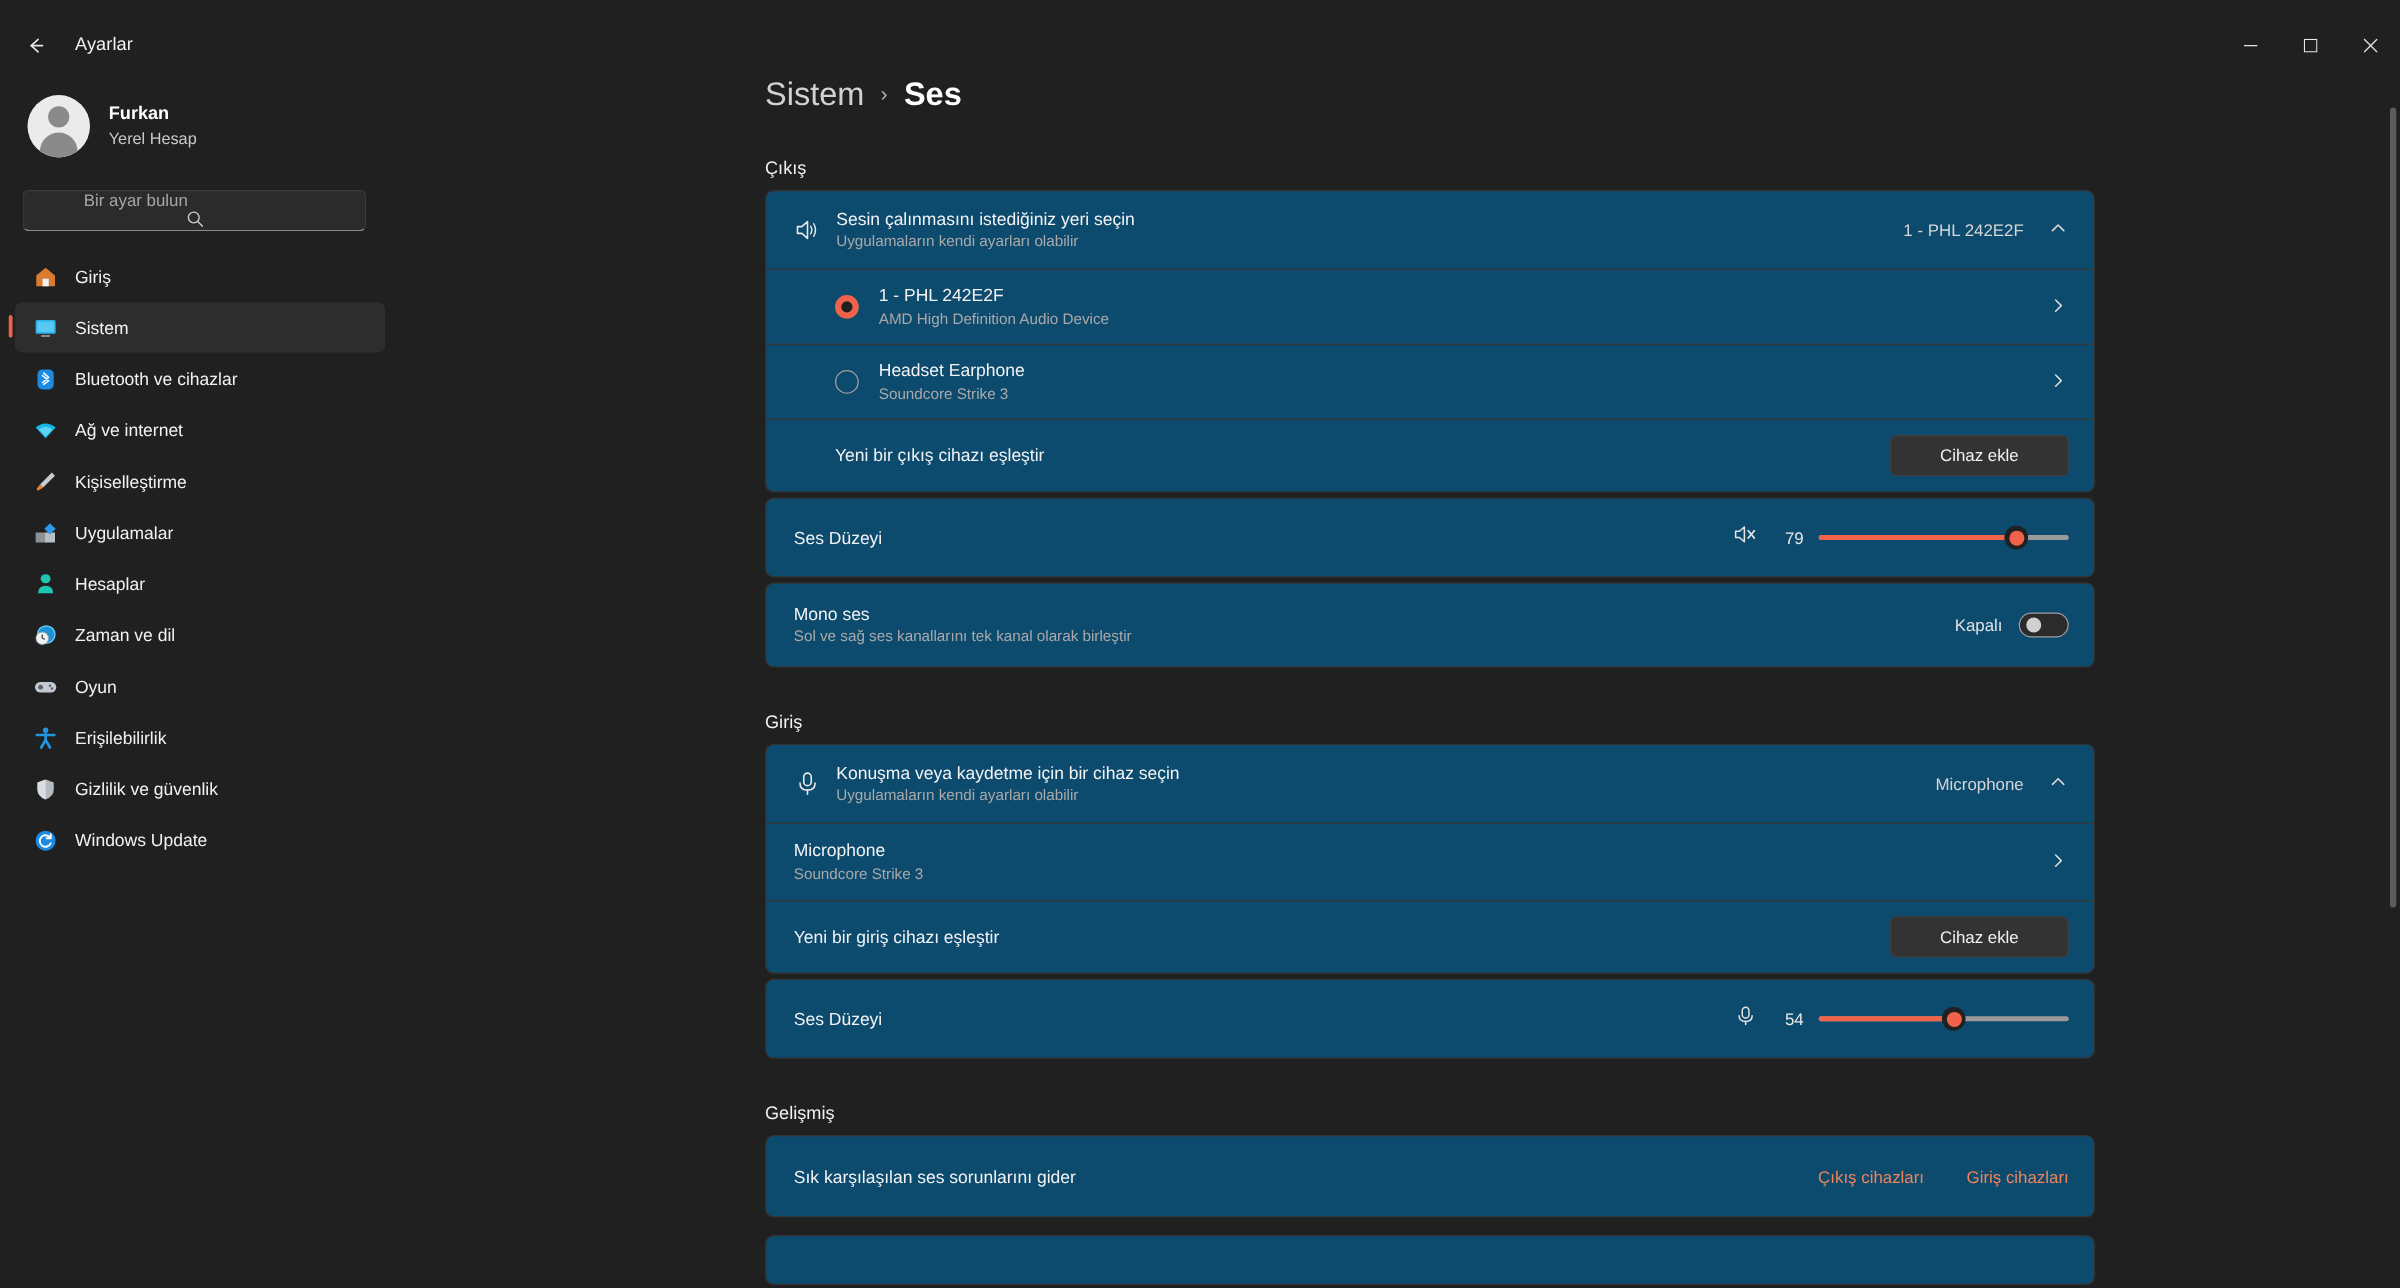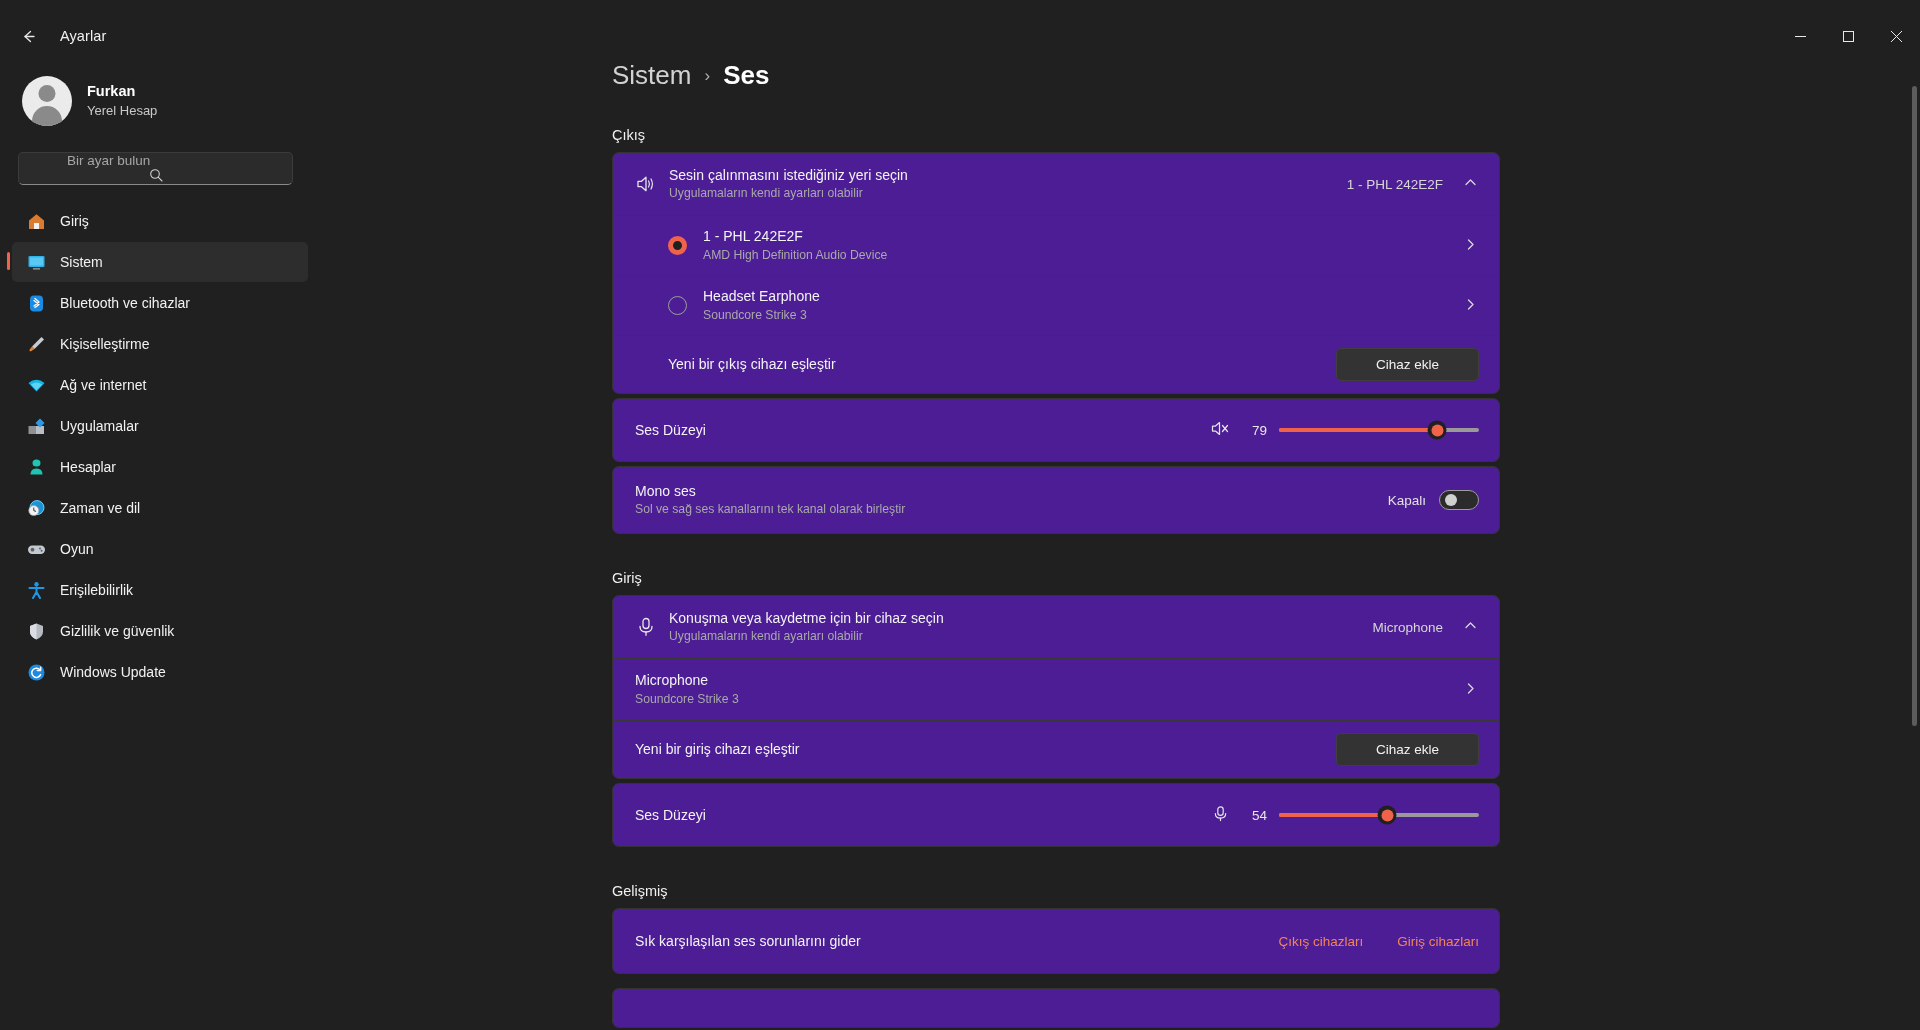--- a/index.html
+++ b/index.html
@@ -87,21 +87,21 @@
     overflow: hidden;
   }
   .crumb { margin: 20px 0 0 292px; font-size: 26px; display: flex; align-items: center; gap: 13px; }
   .crumb .parent { color: #d2d2d2; font-weight: normal; }
   .crumb .sep { color: #b2b2b2; font-size: 17px; }
   .crumb .cur { color: #ffffff; font-weight: bold; }
 
   .sec-title { margin: 36px 0 9px 292px; font-size: 14.5px; color: #f0f0f0; font-weight: normal; }
 
   .card {
-    margin-left: 292px; width: 888px; background: #4c1d95;
+    margin-left: 292px; width: 1064px; background: #0c4a6e;
     border: 1px solid #333333; border-radius: 7px; overflow: hidden;
   }
   .card + .card { margin-top: 4px; }
 
   .row { display: flex; align-items: center; min-height: 62px; padding: 0 20px 0 22px; }
   .row.sep { border-top: 1px solid #373737; }
   .row .grow { flex: 1; min-width: 0; }
   .row .t1 { font-size: 14px; color: #f3f3f3; line-height: 1.35; }
   .row .t2 { font-size: 12.2px; color: #a9a9a9; line-height: 1.4; margin-top: 1px; }
   .lead-ico { width: 34px; flex: 0 0 auto; display: flex; align-items: center; color: #e8e8e8; }
@@ -236,35 +236,35 @@
             <rect x="3" y="1.5" width="13" height="16" rx="4" fill="#1b8ae0"></rect>
             <path d="M8 4.5 L12 8 L7 12 M7 6.5 L12 10.5 L8 13.5" fill="none" stroke="#ffffff" stroke-width="1.25" stroke-linecap="round" stroke-linejoin="round"></path>
           </svg>
       </span>
       <span class="label">Bluetooth ve cihazlar</span>
     </div>
 
     <div class="navitem">
       <span class="nico">
         <svg width="19" height="19" viewBox="0 0 19 19">
+            <path d="M1.5 7 Q9.5 0.5 17.5 7 L9.5 15.5 Z" fill="#18b6e8"></path>
+            <path d="M4 8.6 Q9.5 4.3 15 8.6 L9.5 14.3 Z" fill="#5cd4f2"></path>
+          </svg>
+      </span>
+      <span class="label">Ağ ve internet</span>
+    </div>
+
+    <div class="navitem">
+      <span class="nico">
+        <svg width="19" height="19" viewBox="0 0 19 19">
             <path d="M14.5 2 L17 4.5 L7.5 14 L5 11.5 Z" fill="#c8ccd1"></path>
             <path d="M5 11.5 L7.5 14 L3.5 16.5 L2.2 15.2 Z" fill="#e8852c"></path>
           </svg>
       </span>
       <span class="label">Kişiselleştirme</span>
-    </div>
-
-    <div class="navitem">
-      <span class="nico">
-        <svg width="19" height="19" viewBox="0 0 19 19">
-            <path d="M1.5 7 Q9.5 0.5 17.5 7 L9.5 15.5 Z" fill="#18b6e8"></path>
-            <path d="M4 8.6 Q9.5 4.3 15 8.6 L9.5 14.3 Z" fill="#5cd4f2"></path>
-          </svg>
-      </span>
-      <span class="label">Ağ ve internet</span>
     </div>
 
     <div class="navitem">
       <span class="nico">
         <svg width="19" height="19" viewBox="0 0 19 19">
             <rect x="1.5" y="9" width="8" height="8" fill="#8d9196"></rect>
             <rect x="9" y="9" width="8" height="8" fill="#b9bec4"></rect>
             <path d="M13 1.5 L17.5 6 L13 10.5 L8.5 6 Z" fill="#2d9ae8"></path>
           </svg>
       </span>

